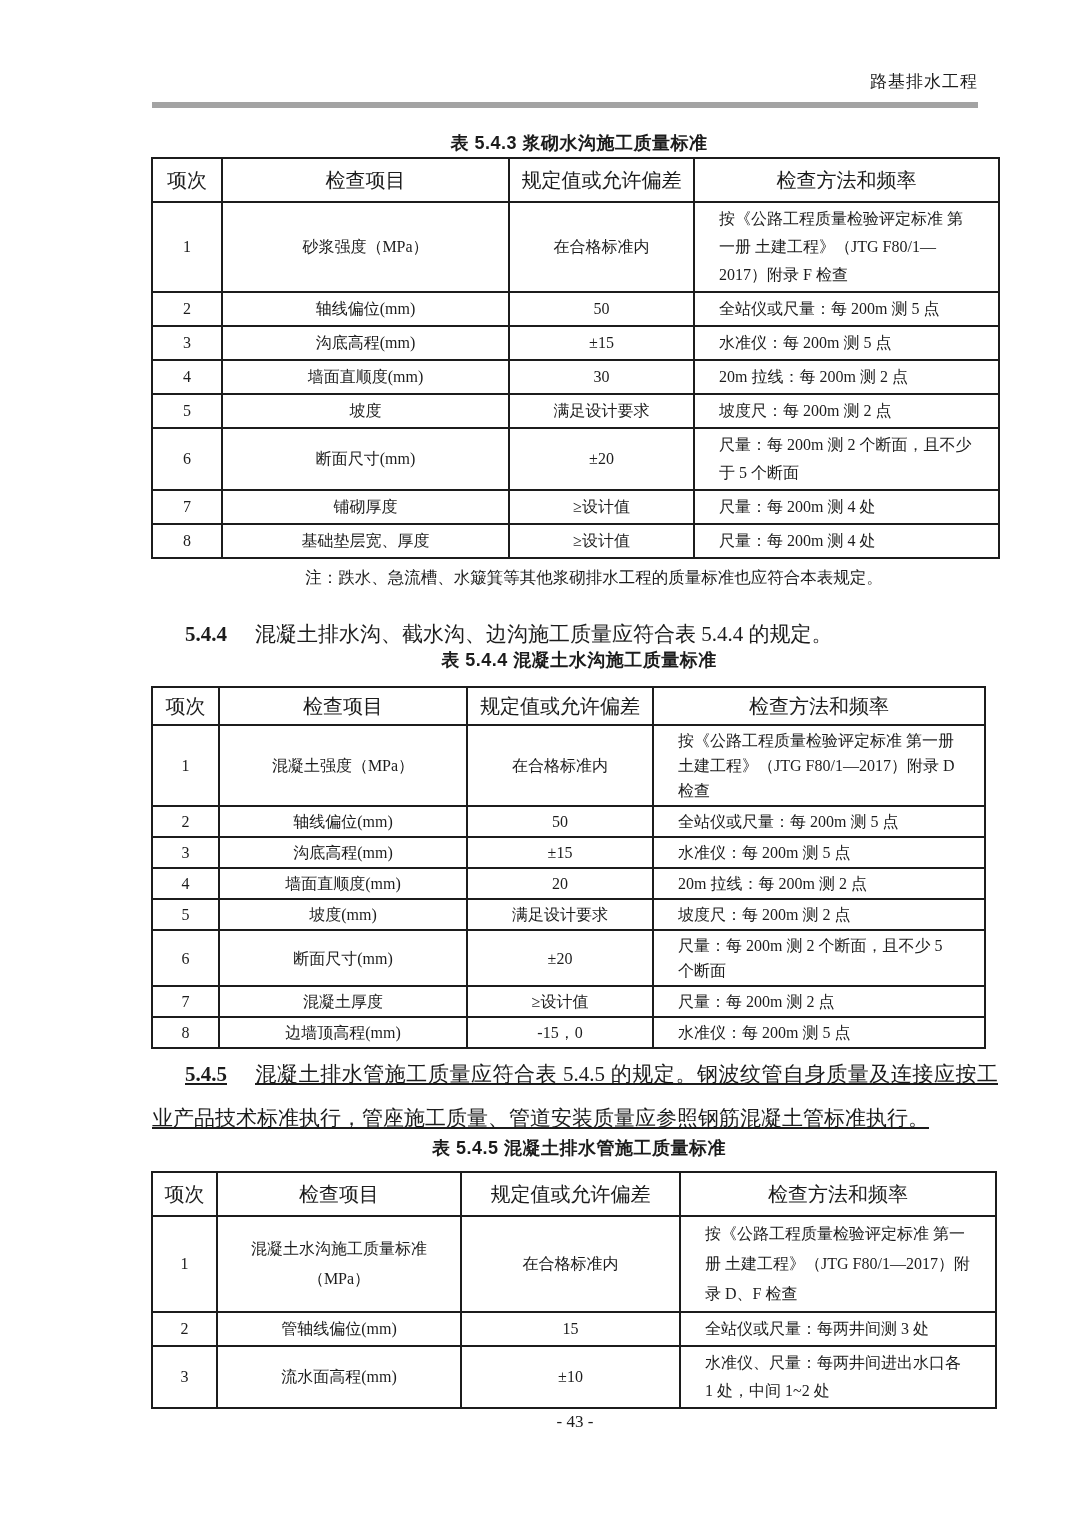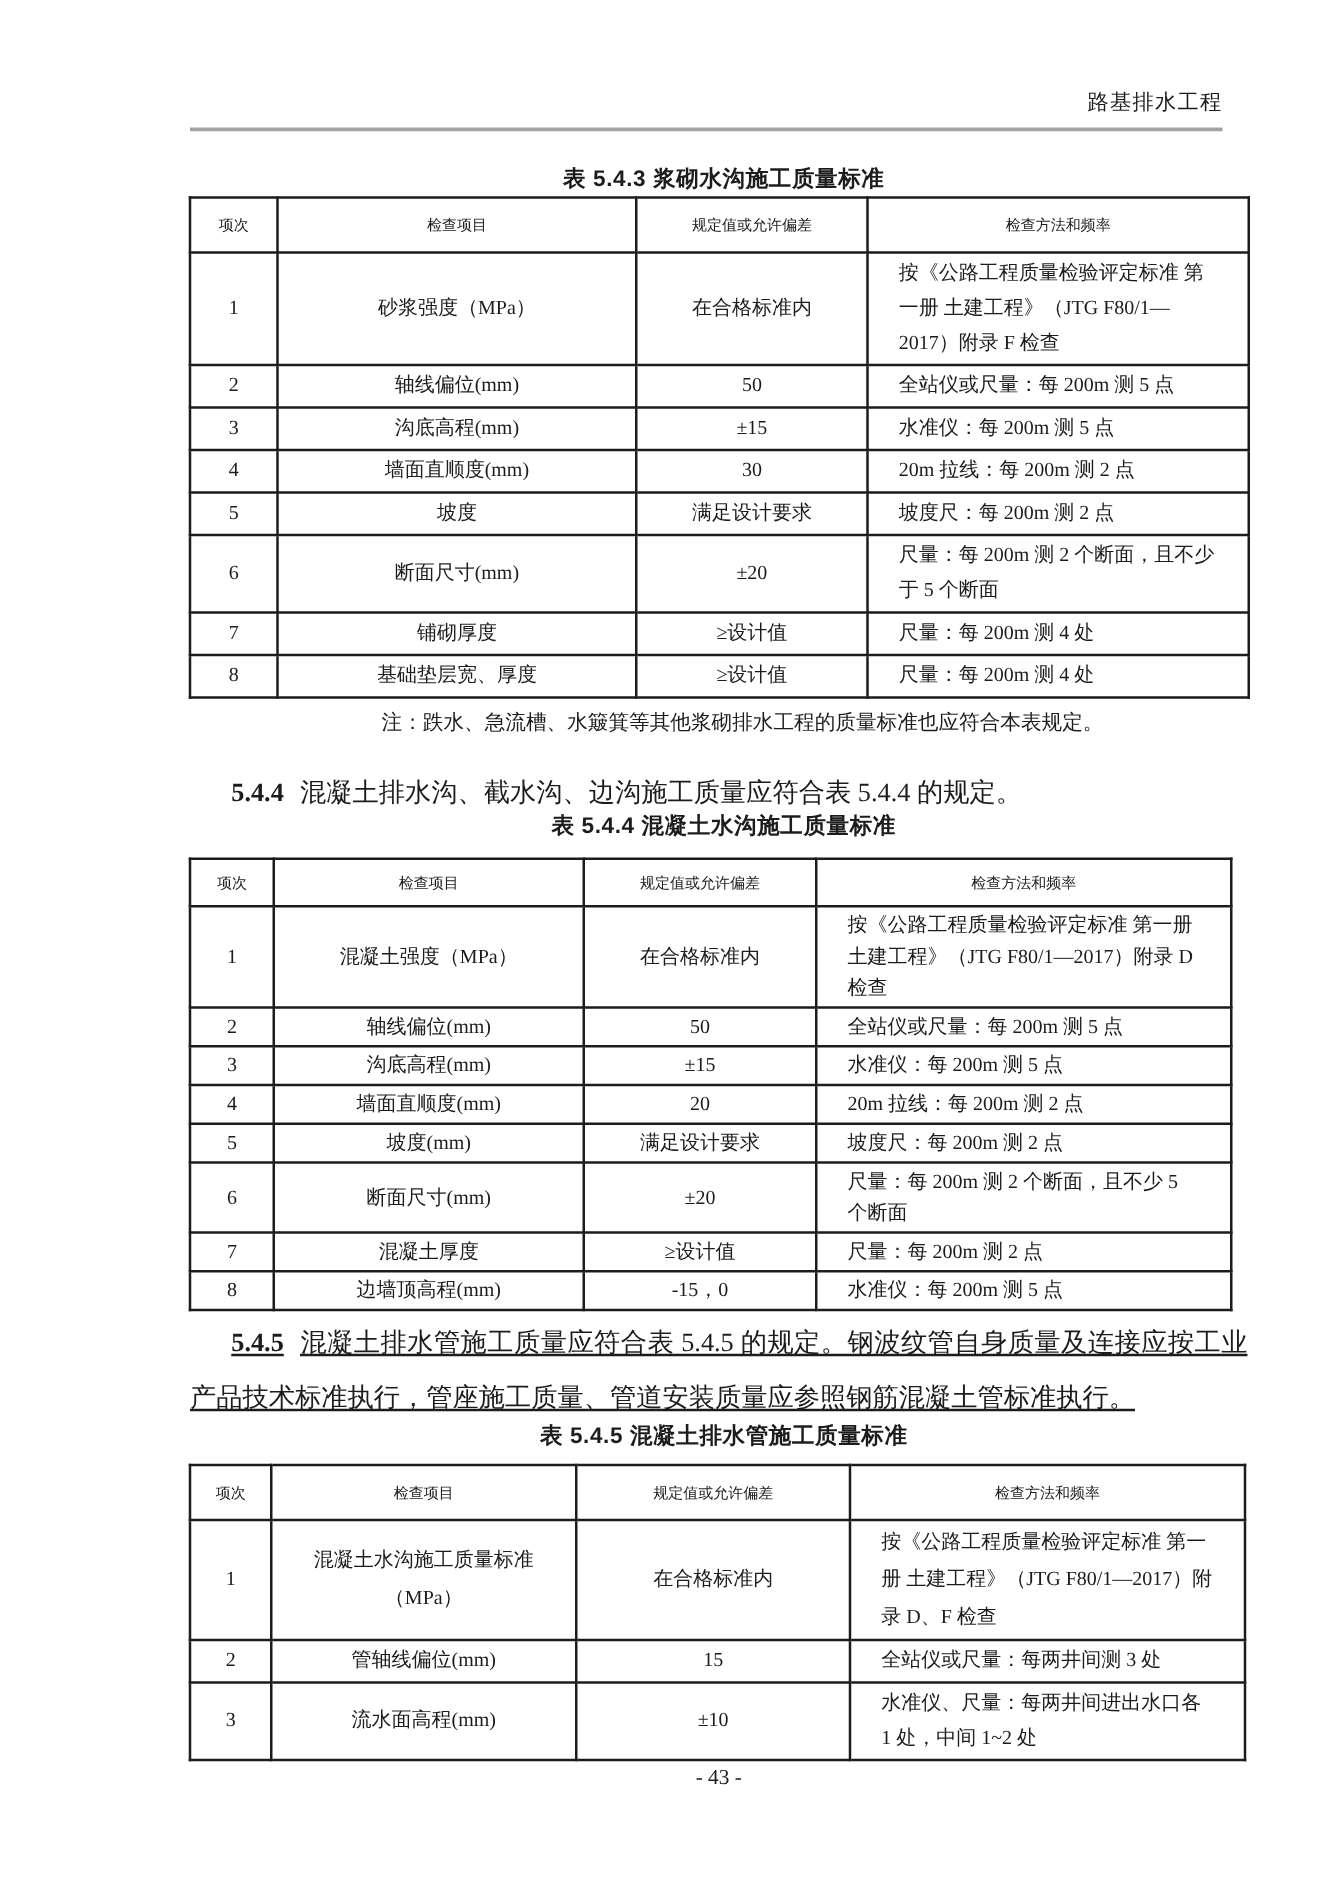--- a/index.html
+++ b/index.html
@@ -6,21 +6,21 @@
   html,body { width:1074px; height:1520px; background:#ffffff; }
   body {
     position:relative;
     font-family:"Liberation Serif","DejaVu Serif",serif;
     color:#1c1c1c;
     overflow:hidden;
   }
   .page-header {
     position:absolute; left:152px; top:70px; width:826px;
     text-align:right; font-size:17px; letter-spacing:1px;
-    padding-bottom:9px; border-bottom:3px solid #a3a3a3;
+    padding-bottom:9px; border-bottom:6px solid #a3a3a3;
     font-family:"Liberation Sans","DejaVu Sans",sans-serif;
   }
   .tbl-title {
     position:absolute; left:156px; width:846px; text-align:center;
     font-weight:bold; font-size:18px; letter-spacing:0.5px;
     font-family:"Liberation Sans","DejaVu Sans",sans-serif;
   }
   #title-543 { top:131px; }
   #title-544 { top:648px; }
   #title-545 { top:1136px; }
@@ -29,42 +29,42 @@
     font-size:16px;
   }
   #table-543 { top:157px; }
   #table-544 { top:686px; }
   #table-545 { top:1171px; }
   .tbl th, .tbl td {
     border:2px solid #1c1c1c; font-weight:normal;
     text-align:center; vertical-align:middle;
     padding:2px 4px; line-height:28px;
   }
-  .tbl th { font-size:12px; }
+  .tbl th { font-size:20px; }
   .tbl td.c3 { text-align:left; padding:2px 24px; }
   #table-543 th { height:44px; }
   #table-543 td { height:34px; }
   #table-544 th { height:38px; }
   #table-544 td { height:31px; line-height:25px; }
   #table-545 th { height:44px; }
   #table-545 td { height:32px; }
   #table-545 tbody tr:first-child td { height:92px; line-height:30px; }
   .tbl-note {
     position:absolute; left:204px; top:567px; width:780px;
     font-size:16.5px;
     text-align:center;
   }
   .section {
     position:absolute; left:152px; width:846px;
     font-size:21px; line-height:44px;
     text-indent:33px; text-align:justify;
   }
   #section-544 { top:612px; }
   #section-545 { top:1052px;text-decoration:underline; }
-  .section b { font-family:"Liberation Serif","DejaVu Serif",serif; margin-right:13px; letter-spacing:0; }
+  .section b { font-family:"Liberation Serif","DejaVu Serif",serif; margin-right:28px; letter-spacing:0; }
   .page-footer {
     position:absolute; left:152px; top:1412px; width:846px;
     text-align:center; font-size:17px;
   }
 </style>
 </head>
 <body>
 
 <div class="page-header">
   <span>路基排水工程</span>

